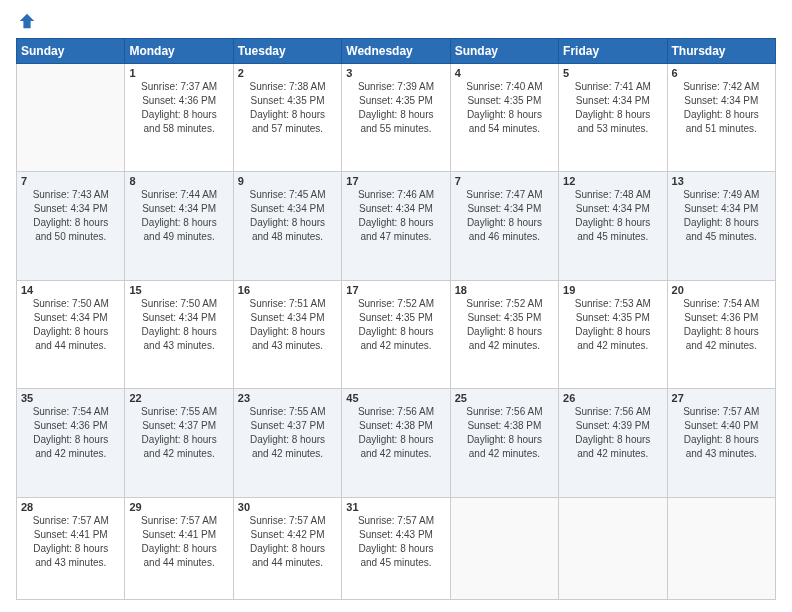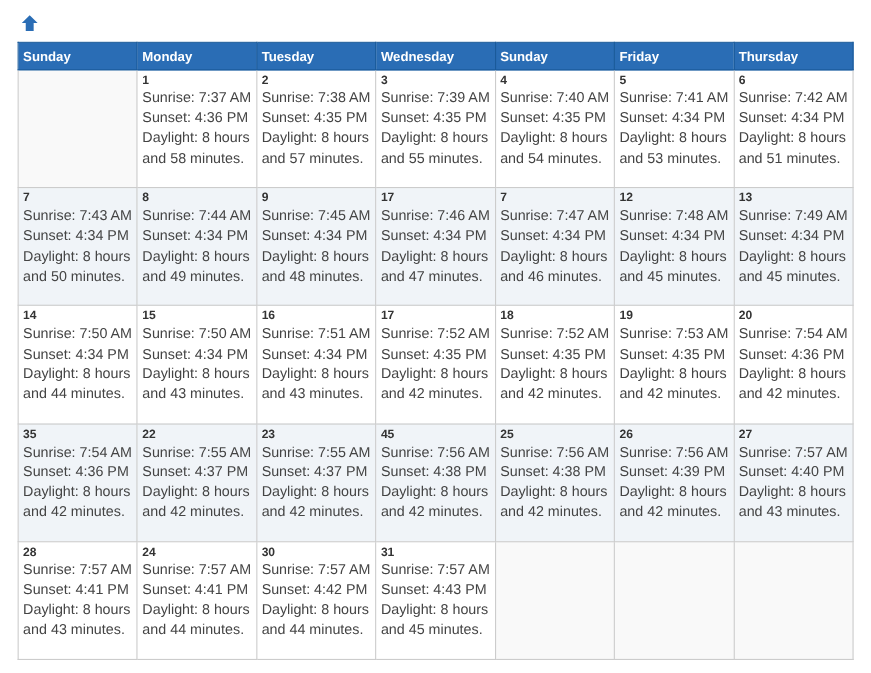--- a/index.html
+++ b/index.html
@@ -82,23 +82,24 @@
       height: 80px;
     }
     .day-num {
       font-size: 11px;
       font-weight: bold;
       color: #333;
       display: block;
       margin-bottom: 1px;
     }
     .day-info {
-      font-size: 13px;
+      font-size: 10px;
       color: #444;
       line-height: 1.4;
+      text-align: center;
     }
     .empty { background: #f9f9f9; }
     .row-shaded td { background: #f0f4f8; }
   </style>
 </head>
 <body>
 
 <div class="page">
   <div class="header">
     <div class="logo">
@@ -359,21 +360,21 @@
         <tr>
           <td>
           <span class="day-num">28</span>
           <div class="day-info">
             Sunrise: 7:57 AM<br>
             Sunset: 4:41 PM<br>
             Daylight: 8 hours and&nbsp;43 minutes.
           </div>
           </td>
           <td>
-          <span class="day-num">24</span>
+          <span class="day-num">29</span>
           <div class="day-info">
             Sunrise: 7:57 AM<br>
             Sunset: 4:41 PM<br>
             Daylight: 8 hours and&nbsp;44 minutes.
           </div>
           </td>
           <td>
           <span class="day-num">30</span>
           <div class="day-info">
             Sunrise: 7:57 AM<br>

